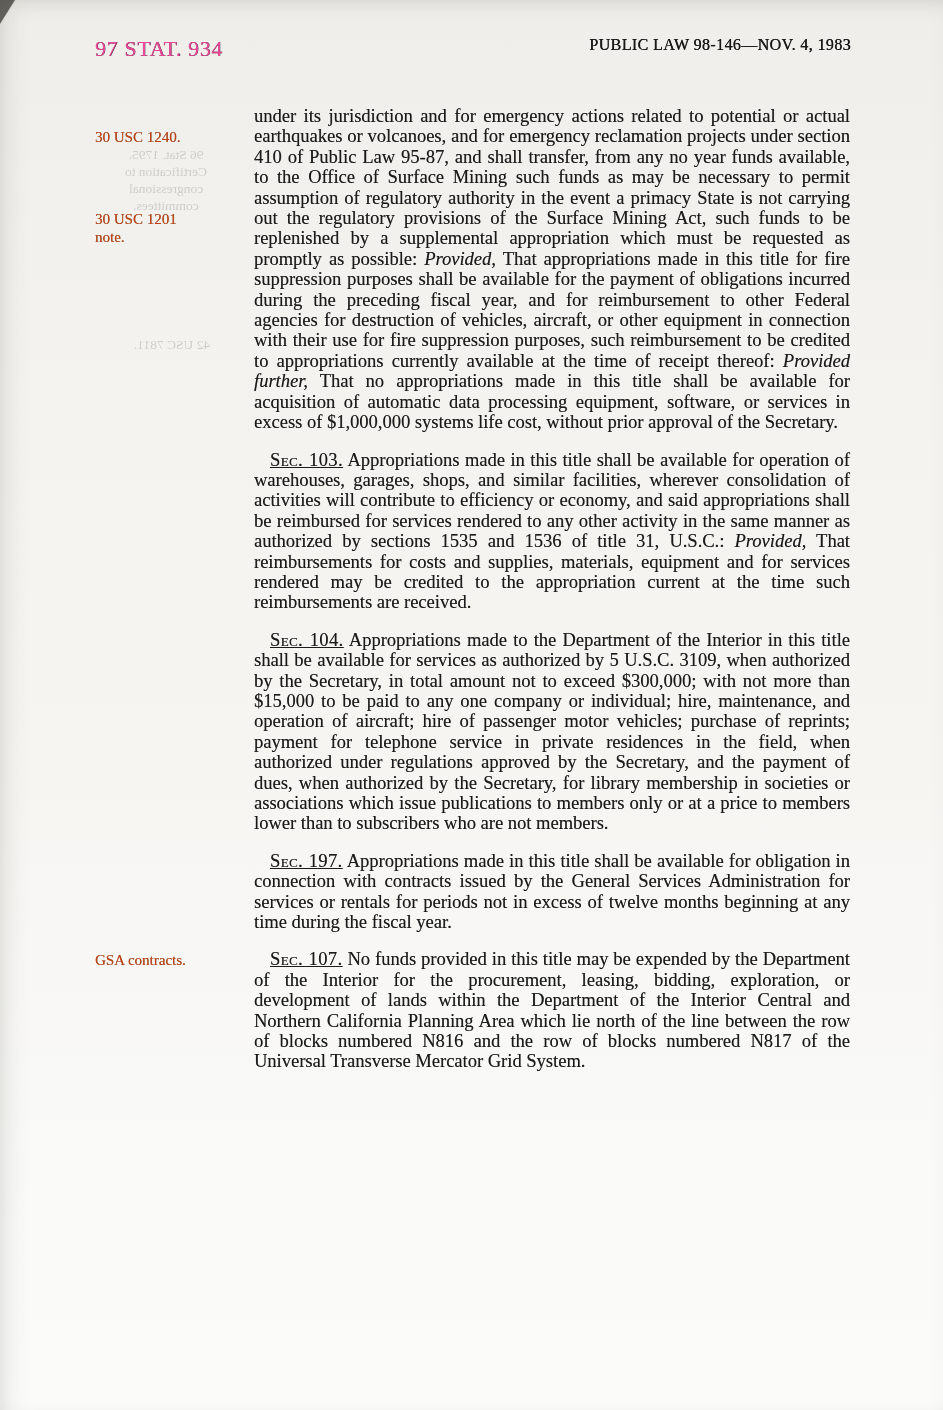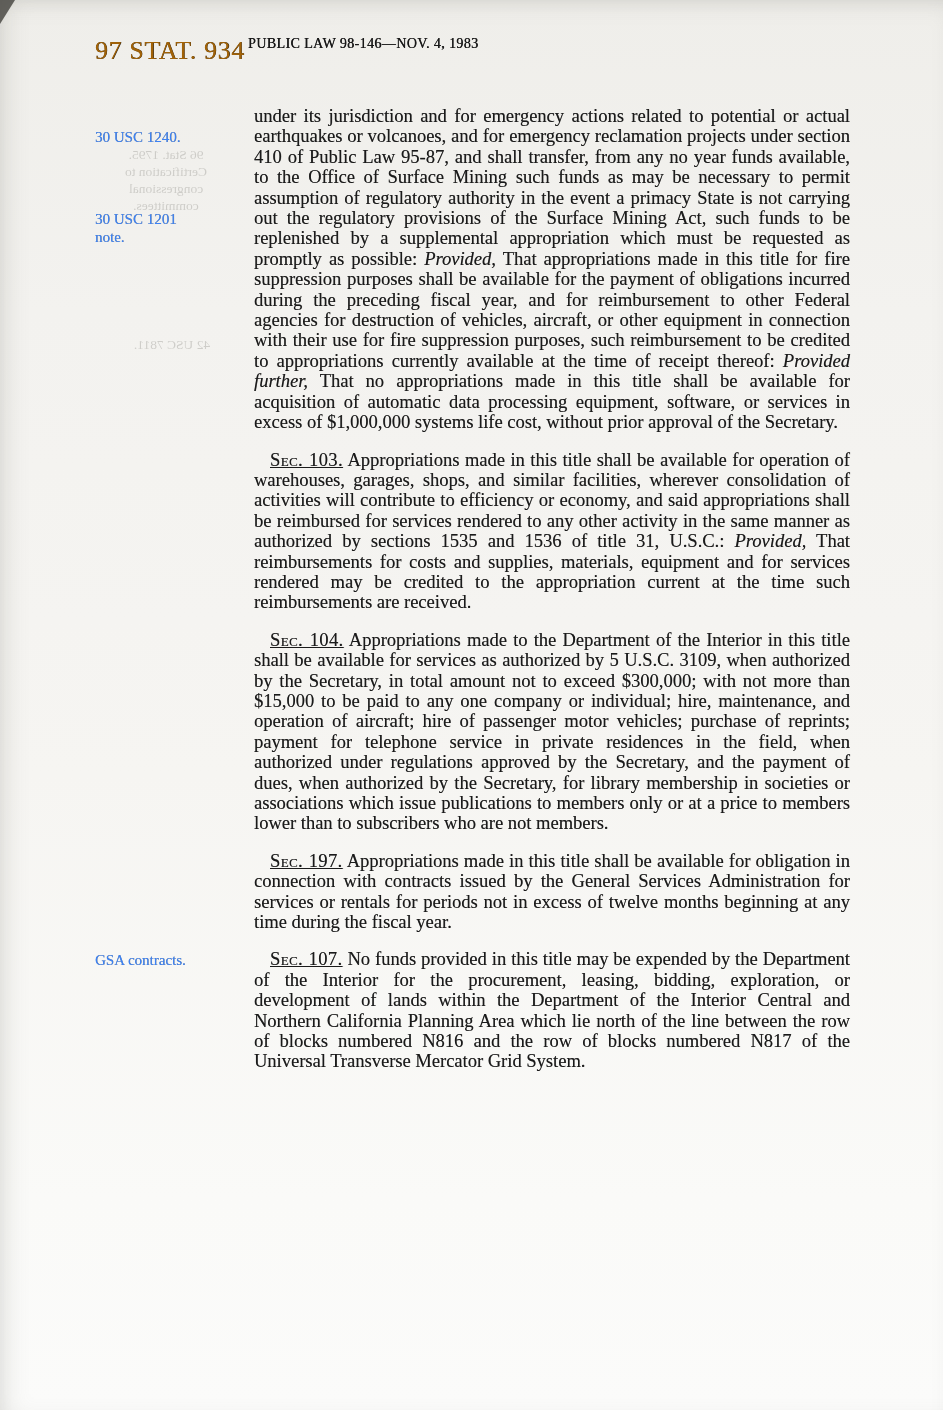--- a/index.html
+++ b/index.html
@@ -17,48 +17,48 @@
   .corner-mark {
     position: absolute; top: 0; left: 0;
     width: 0; height: 0;
     border-top: 24px solid #4a4944;
     border-right: 15px solid transparent;
     opacity: 0.85;
   }
 
   .hdr-stat {
     position: absolute; left: 95px; top: 36px;
-    font-size: 26px; letter-spacing: 0.6px; color: #a16207;
+    font-size: 22px; letter-spacing: 0.6px; color: #ec4899;
     text-shadow: 0.3px 0 0 #181818;
     white-space: nowrap;
   }
   .hdr-title {
-    position: absolute; left: 248px; top: 36px; width: 630px;
-    text-align: left;
-    font-size: 14px; letter-spacing: 0.4px; color: #181818;
+    position: absolute; left: 221px; top: 36px; width: 630px;
+    text-align: right;
+    font-size: 16px; letter-spacing: 0.4px; color: #181818;
     text-shadow: 0.3px 0 0 #181818;
     white-space: nowrap;
   }
 
   .body-col {
     position: absolute; left: 237px; top: 89px; width: 630px;
     font-size: 18.5px; line-height: 20.4px;
     text-align: justify;
     color: #1a1a1a;
     text-shadow: 0.2px 0 0 rgba(26,26,26,0.55);
   }
   .para { margin: 17px; padding: 0; text-indent: 0; }
   .para.indent { text-indent: 16px; }
   .seg-italic { font-style: italic; }
   .seg-smallcaps { font-variant: small-caps; letter-spacing: 0.4px; text-decoration: underline; }
 
   .margin-note {
     position: absolute; left: 95px;
     font-size: 15px; line-height: 17.5px;
-    color: #3b82f6;
+    color: #c2410c;
     text-shadow: 0.2px 0 0 rgba(34,34,34,0.5);
   }
   #margin-note-0 { top: 129px; width: 120px; }
   #margin-note-1 { top: 211px; width: 92px; }
   #margin-note-2 { top: 952px; width: 115px; }
 
   .bleed {
     position: absolute;
     transform: scaleX(-1);
     color: #7d7c76;

